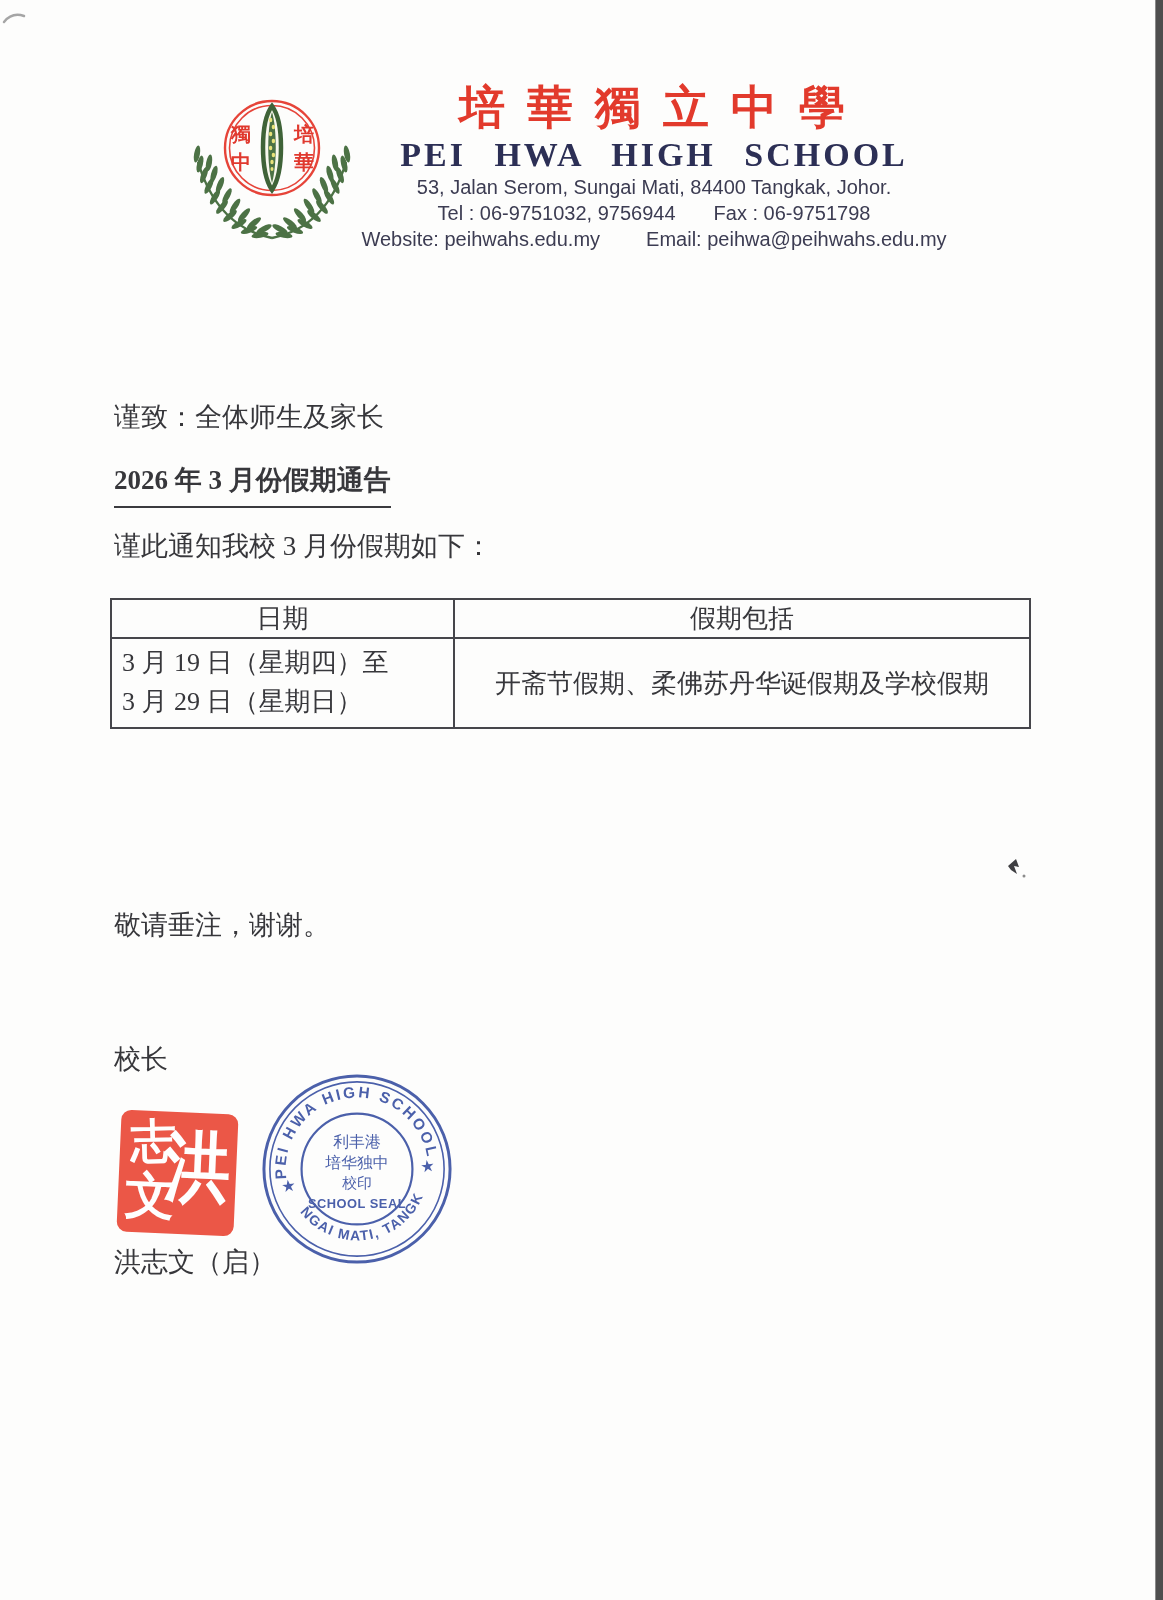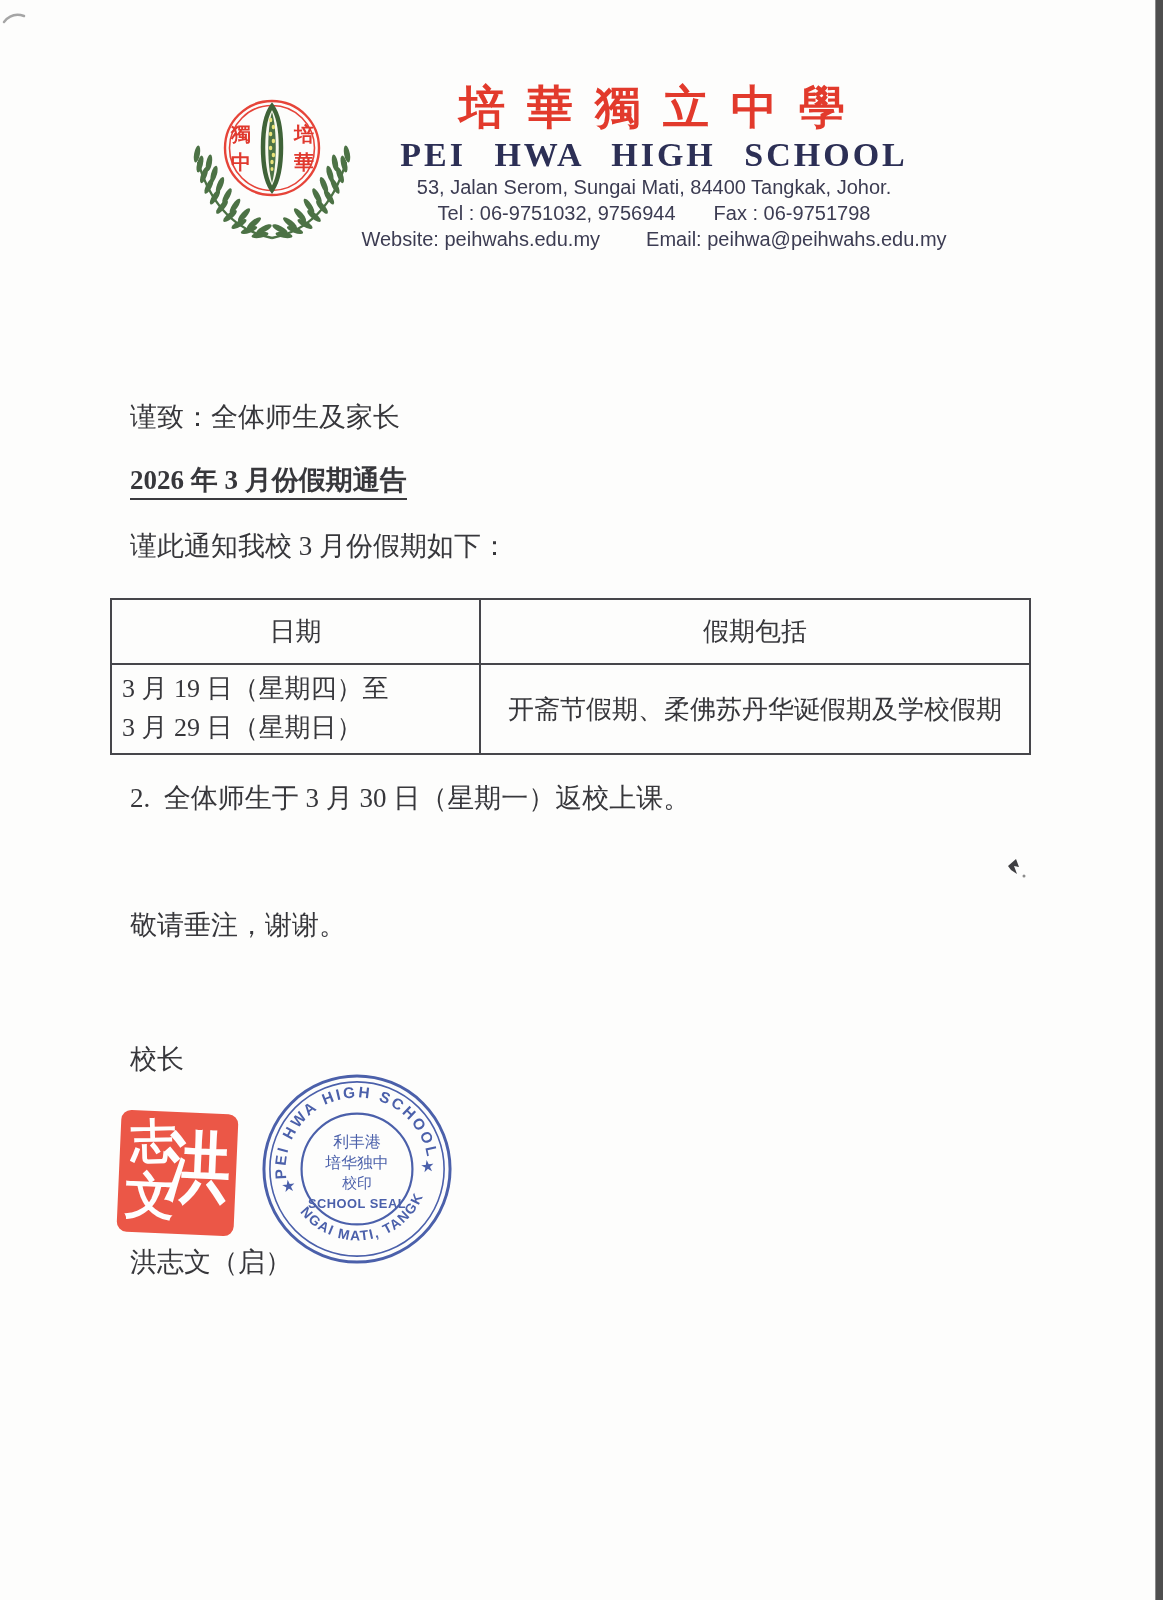--- a/index.html
+++ b/index.html
@@ -12,29 +12,29 @@
   .head-block{left:330px;top:82px;width:648px;text-align:center;}
   .cn-title{font-size:46px;font-weight:bold;color:#e23a2c;letter-spacing:22px;line-height:1.15;
             padding-left:18px;font-family:"Liberation Serif",serif;}
   .en-title{font-size:34px;font-weight:bold;color:#2c2f55;letter-spacing:3px;word-spacing:17px;
             line-height:1.05;margin-top:2px;font-family:"Liberation Serif",serif;}
   .addr-line{font-size:20px;color:#3c3c52;font-family:"Liberation Sans",sans-serif;margin-top:3px;line-height:1.15;}
   .pair-row{display:flex;justify-content:center;gap:38px;}
   .pair-row2{display:flex;justify-content:center;gap:46px;text-align:right;}
 
   
-  .body-line{left:114px;font-size:27px;line-height:1.45;color:#37373b;margin-left:16px;}
+  .body-line{left:114px;font-size:27px;line-height:1.45;color:#37373b;}
   .date-line{left:795px;top:338px;font-size:27px;color:#37373b;}
-  .subject{font-weight:bold;border-bottom:2.5px solid #3b3b3f;padding-bottom:3px;}
+  .subject{font-weight:bold;border-bottom:2.5px solid #3b3b3f;padding-bottom:11px;}
 
   
   .notice-table{position:absolute;left:110px;top:598px;width:921px;border-collapse:collapse;
                 font-size:26px;color:#37373b;table-layout:fixed;}
   .notice-table td,.notice-table th{border:2px solid #46464b;font-weight:normal;}
-  .notice-table th{height:37px;text-align:center;padding:13px;}
+  .notice-table th{height:37px;text-align:center;padding:0;}
   .col-date{width:341px;}
   .cell-date{padding:4px 6px 6px 10px;line-height:1.5;}
   .cell-holiday{text-align:center;padding:4px 10px;}
 
   
   .chop{left:119px;top:1112px;width:117px;height:122px;background:#ea4b3a;border-radius:10px;
         transform:rotate(2.5deg);opacity:.93;}
   .chop span{position:absolute;color:#fff;font-weight:bold;line-height:1;
              font-family:"Liberation Serif",serif;}
   .chop .c-right{right:6px;top:22px;font-size:66px;transform:scaleY(1.15);}
@@ -170,21 +170,20 @@
     <tr>
       <td class="cell-date">
         <div class="zh">3 月 19 日（星期四）至</div>
         <div class="zh">3 月 29 日（星期日）</div>
       </td>
       <td class="cell-holiday zh">开斋节假期、柔佛苏丹华诞假期及学校假期</td>
     </tr>
   </tbody>
     </table>
 
-  <div class="abs body-line zh" style="top:779px">2.  全体师生于 3 月 30 日（星期一）返校上课。</div>
 
   <div class="abs body-line zh" style="top:906px">敬请垂注，谢谢。</div>
 
   <div class="abs body-line zh" style="top:1040px">校长</div>
 
   
   <div class="abs chop">
     <span class="c-lt">志</span>
     <span class="c-lb">文</span>
     <span class="c-right">洪</span>

